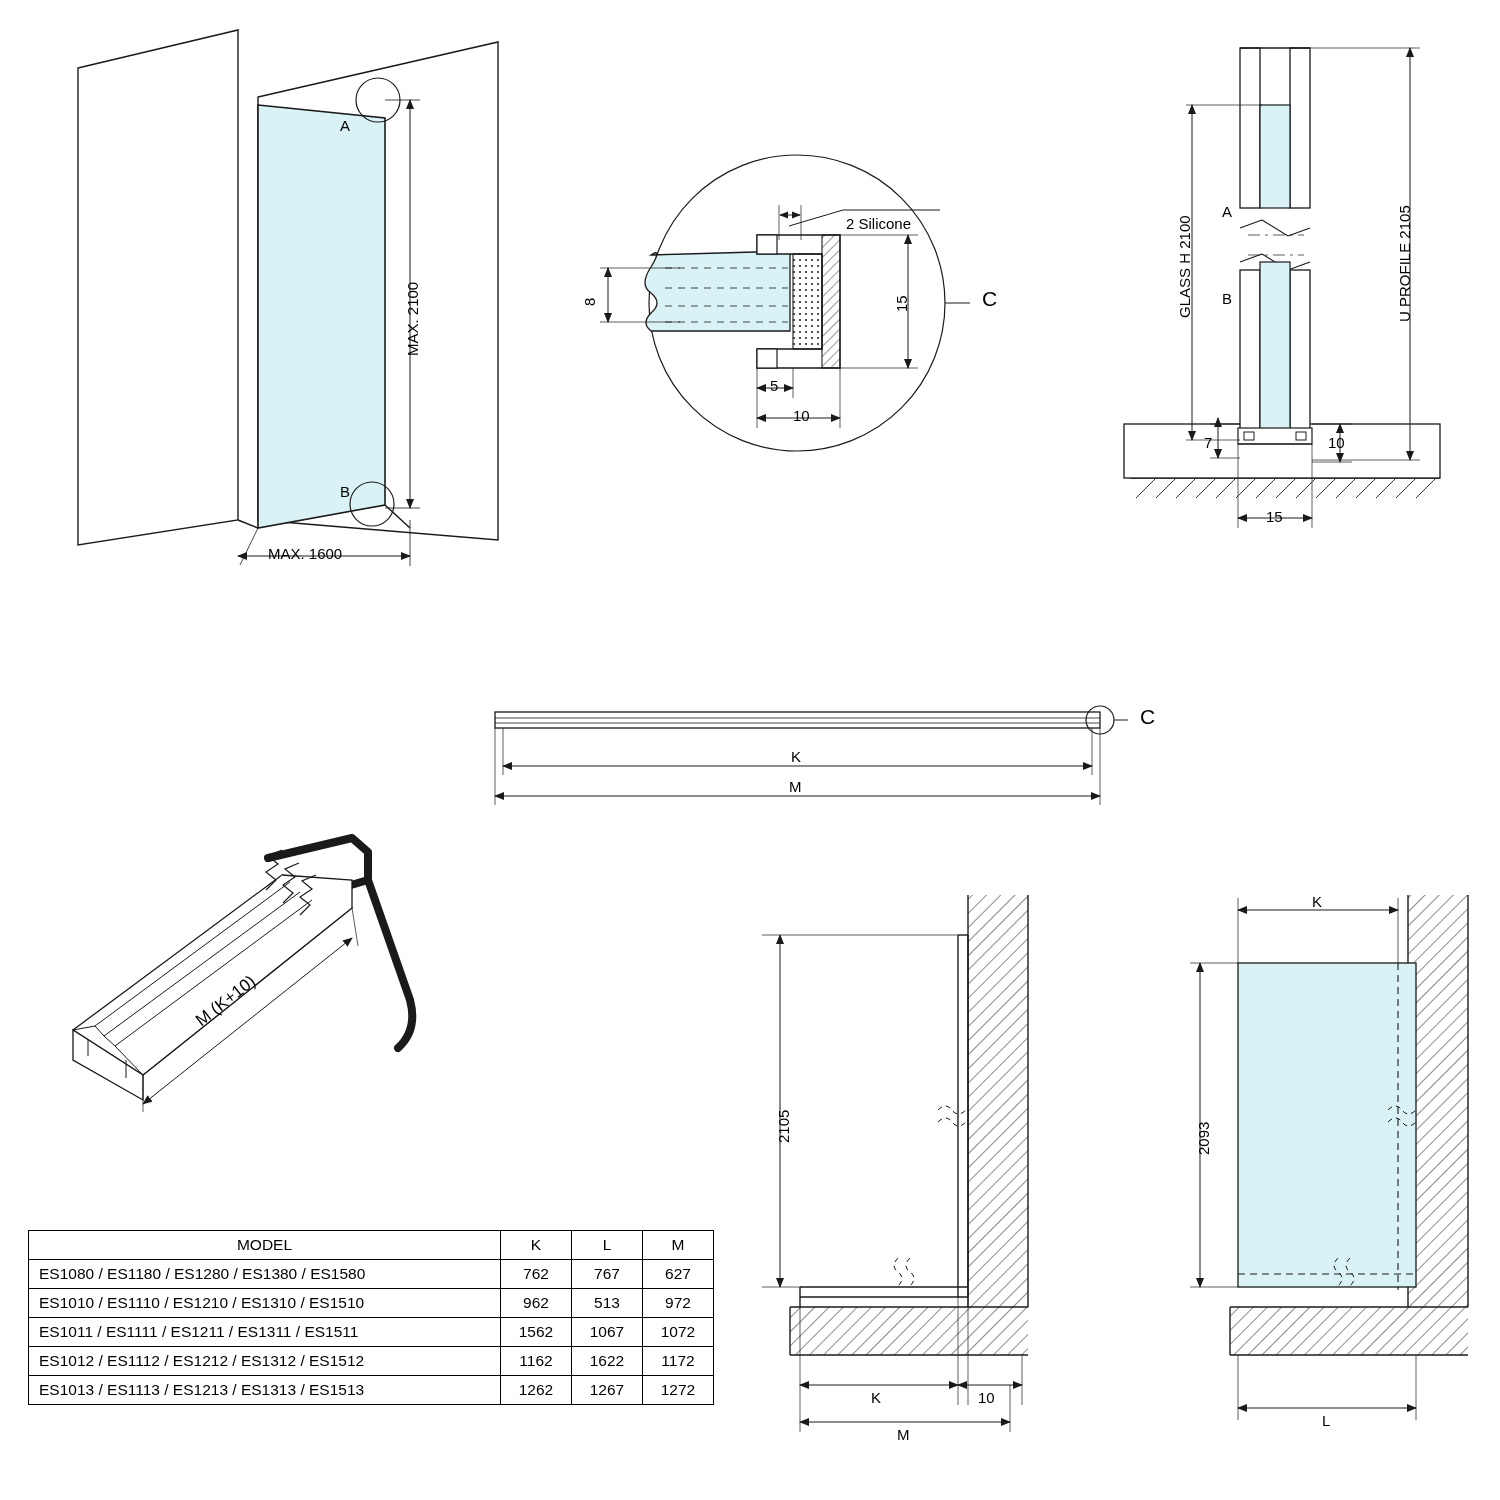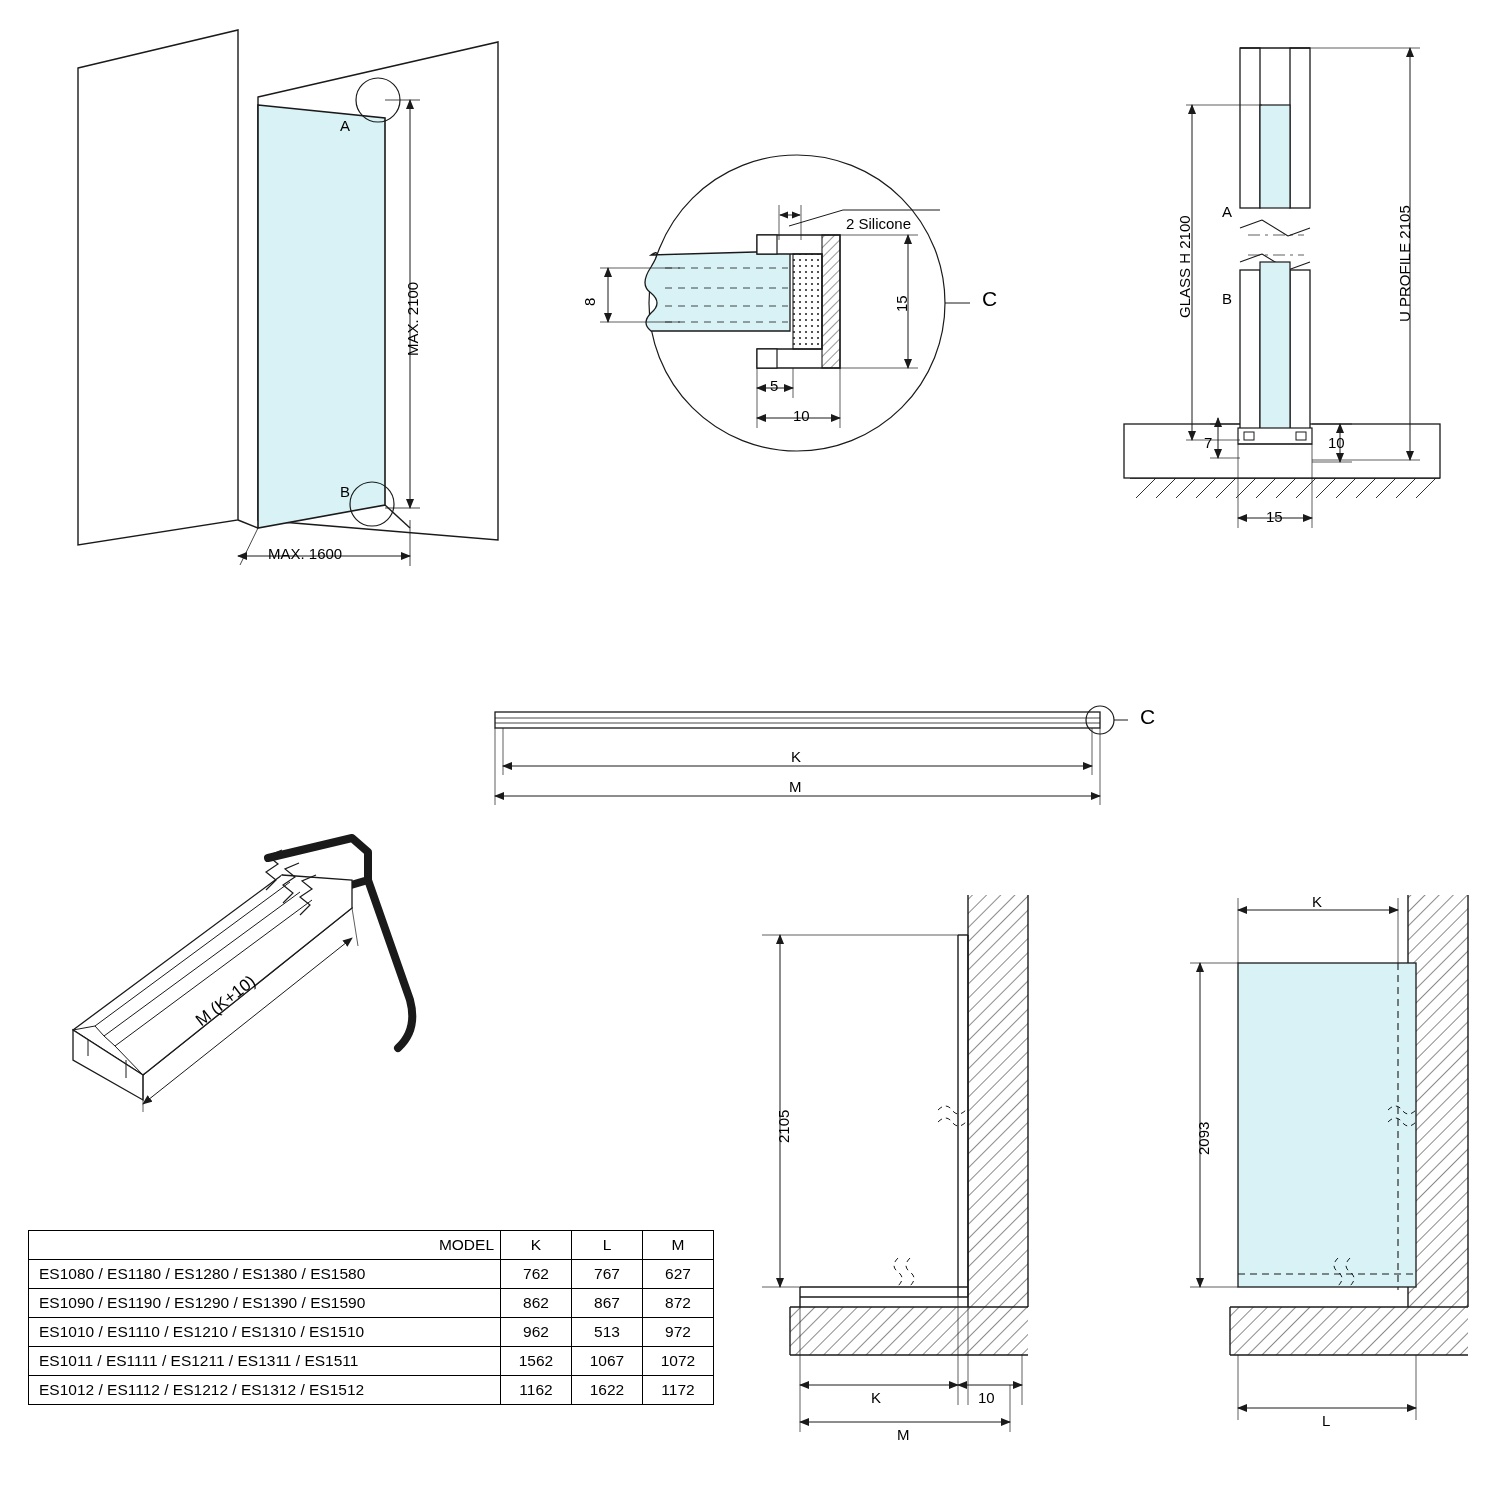--- a/index.html
+++ b/index.html
@@ -50,21 +50,21 @@
     padding: 4px 6px;
     height: 20px;
     font-weight: normal;
   }
   table.model-table th.model-col,
   table.model-table td.model-col {
     width: 455px;
     text-align: left;
     padding-left: 10px;
   }
-  table.model-table th.model-col { text-align: right; padding-left: 6px; }
+  table.model-table th.model-col { text-align: center; padding-left: 6px; }
   table.model-table th.num-col,
   table.model-table td.num-col {
     width: 58px;
     text-align: center;
   }
 </style>
 </head>
 <body>
 
 <div id="sheet">
@@ -366,39 +366,39 @@
       </tr>
     </thead>
     <tbody>
       <tr>
         <td class="model-col">ES1080 / ES1180 / ES1280 / ES1380 / ES1580</td>
         <td class="num-col">762</td>
         <td class="num-col">767</td>
         <td class="num-col">627</td>
       </tr>
       <tr>
-        <td class="model-col">ES1090 / ES1190 / ES1290 / ES1390 / ES1590</td>
-        <td class="num-col">862</td>
-        <td class="num-col">867</td>
-        <td class="num-col">872</td>
-      </tr>
-      <tr>
         <td class="model-col">ES1010 / ES1110 / ES1210 / ES1310 / ES1510</td>
         <td class="num-col">962</td>
         <td class="num-col">513</td>
         <td class="num-col">972</td>
       </tr>
       <tr>
         <td class="model-col">ES1011 / ES1111 / ES1211 / ES1311 / ES1511</td>
         <td class="num-col">1562</td>
         <td class="num-col">1067</td>
         <td class="num-col">1072</td>
       </tr>
       <tr>
         <td class="model-col">ES1012 / ES1112 / ES1212 / ES1312 / ES1512</td>
         <td class="num-col">1162</td>
         <td class="num-col">1622</td>
         <td class="num-col">1172</td>
       </tr>
+      <tr>
+        <td class="model-col">ES1013 / ES1113 / ES1213 / ES1313 / ES1513</td>
+        <td class="num-col">1262</td>
+        <td class="num-col">1267</td>
+        <td class="num-col">1272</td>
+      </tr>
     </tbody>
   </table>
 
 </div>
 
 </body></html>

